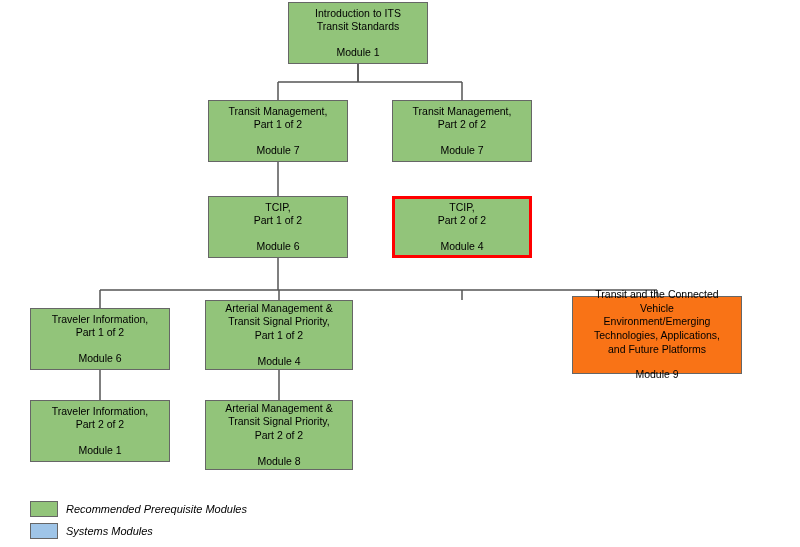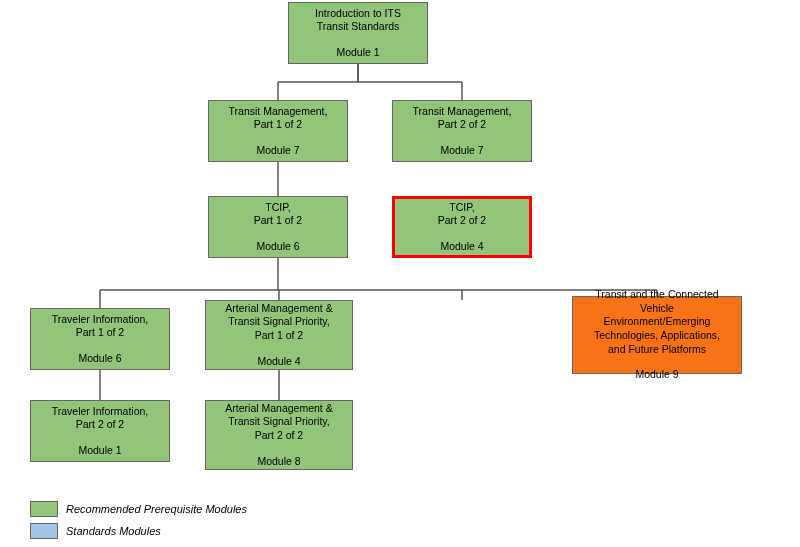--- a/index.html
+++ b/index.html
@@ -143,15 +143,15 @@
     </div>
   </div>
 
 <div class="legend">
   <div class="legend-item">
     <div class="legend-box green"></div>
     <span>Recommended Prerequisite Modules</span>
   </div>
   <div class="legend-item">
     <div class="legend-box blue"></div>
-    <span>Standards Modules</span>
+    <span>Systems Modules</span>
   </div>
 </div>
 
 </body></html>

